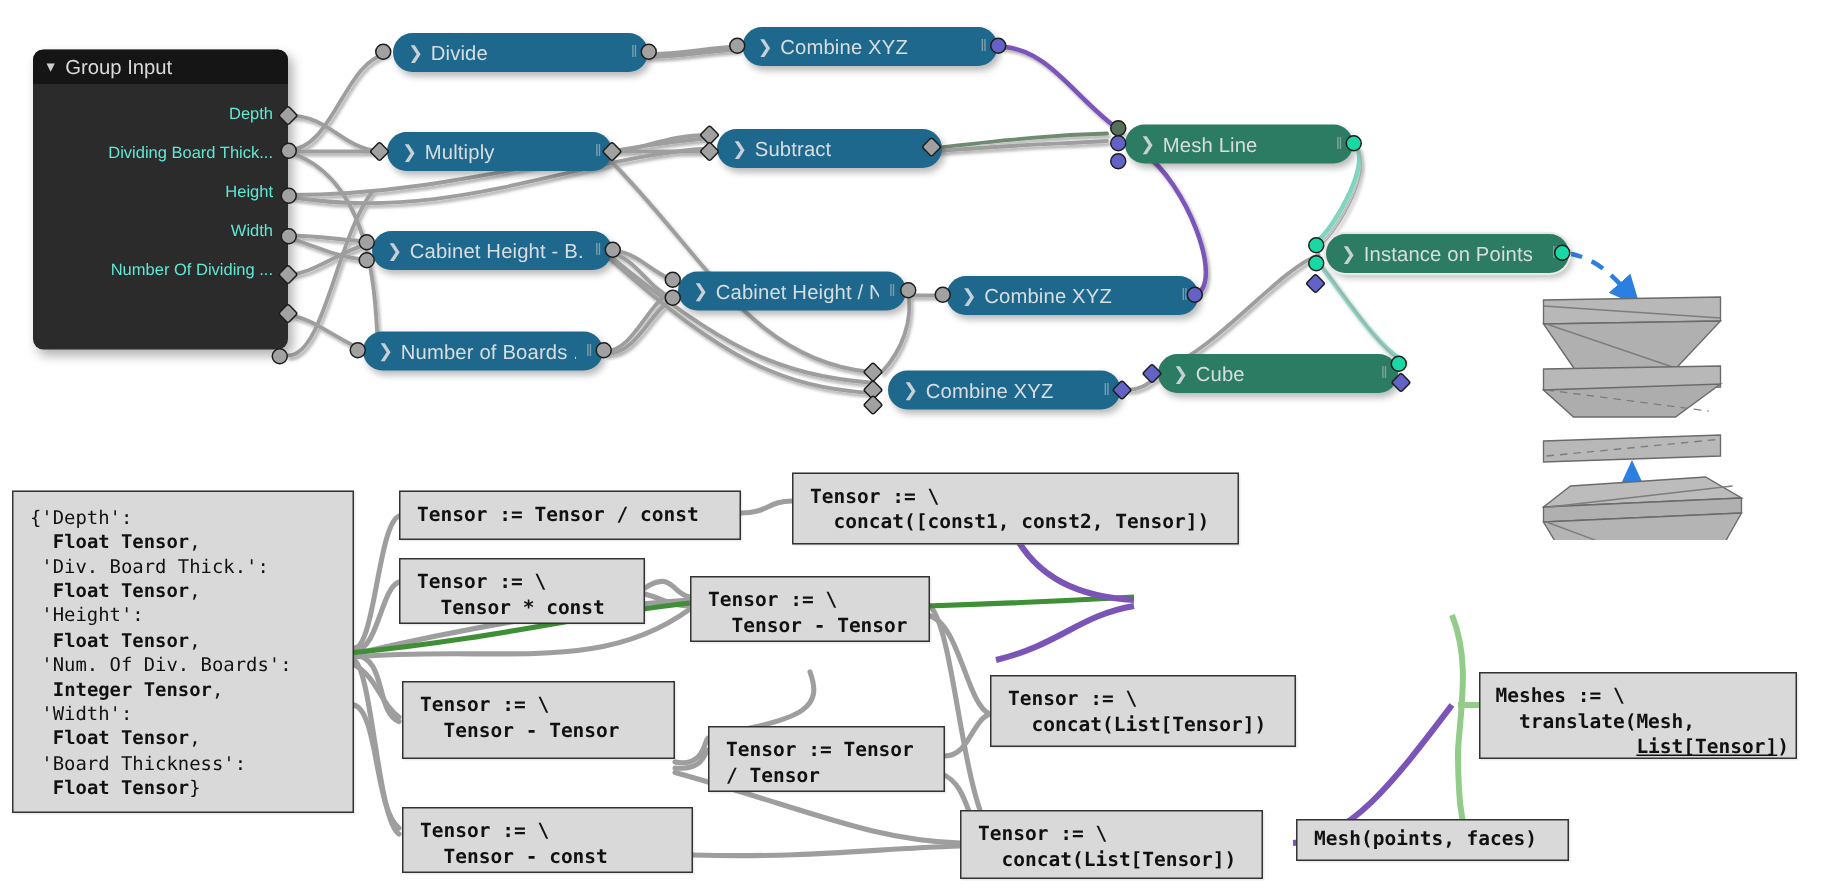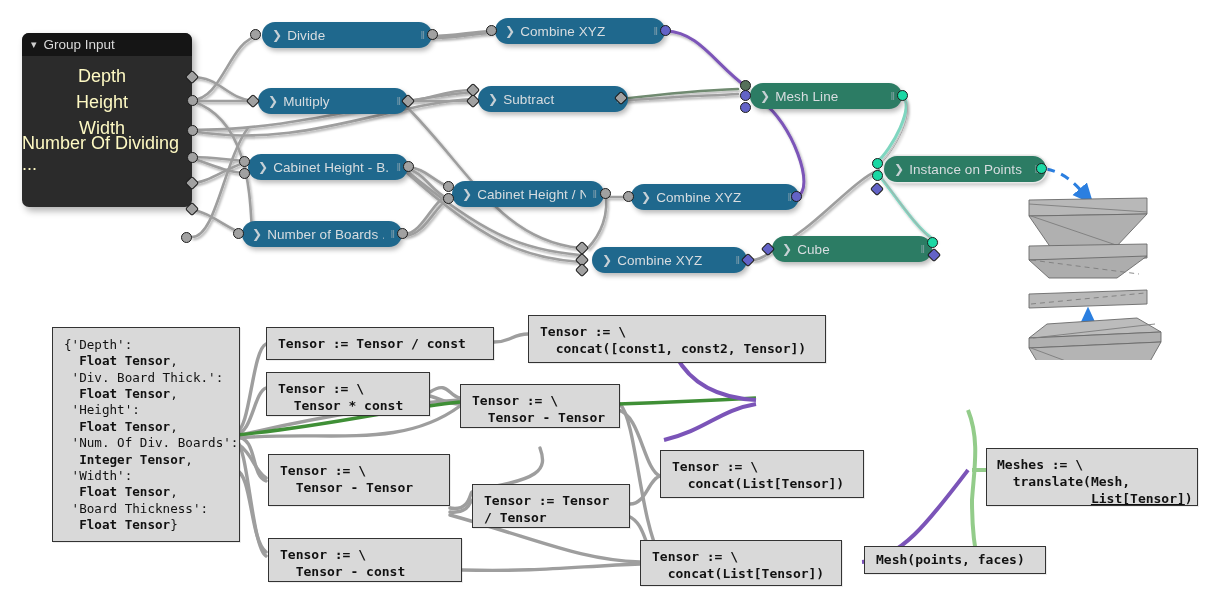--- a/index.html
+++ b/index.html
@@ -28,22 +28,22 @@
     position:absolute;width:170px;border-radius:7px;overflow:hidden;
     box-shadow:3px 4px 7px rgba(0,0,0,.30);background:#2b2b2b;
   }
   .gin .hd{
     background:#151515;color:#dadada;font-size:13.5px;height:23px;
     display:flex;align-items:center;padding-left:9px;
   }
   .gin .hd .chev{margin-right:7px;font-size:11px;color:#cfcfcf;}
   .gin .body{padding:7px 0 14px 0;}
   .gin .row{
-    height:26px;display:flex;align-items:center;justify-content:center;
-    color:#fef9c3;font-size:18px;padding-right:10px;
+    height:26px;display:flex;align-items:center;justify-content:flex-end;
+    color:#5eead4;font-size:11px;padding-right:10px;
   }
   
   .sock{position:absolute;width:11px;height:11px;border-radius:50%;
         border:1px solid #1d1d1d;box-sizing:border-box;}
   .sock.diam{border-radius:2px;transform:rotate(45deg);width:10px;height:10px;}
   .s-gray{background:#a1a1a1;}
   .s-purple{background:#6363c7;}
   .s-teal{background:#1ad8a4;}
   .s-darkgreen{background:#55705a;}
   
@@ -175,20 +175,23 @@
   <div class="gin" style="left:22px;top:33px;">
     <div class="hd">
       <span class="chev">▾</span>
       <span>Group Input</span>
     </div>
     <div class="body">
       <div class="row">
           <span>Depth</span>
         </div>
       <div class="row">
+          <span>Dividing Board Thick...</span>
+        </div>
+      <div class="row">
           <span>Height</span>
         </div>
       <div class="row">
           <span>Width</span>
         </div>
       <div class="row">
           <span>Number Of Dividing ...</span>
         </div>
       <div class="row">
           <span></span>
@@ -327,21 +330,21 @@
 
       <polygon points="32,134 122,128 146,142 14,148" fill="#bcbcbc"></polygon>
       <polygon points="14,148 146,142 146,152 14,158" fill="#b0b0b0"></polygon>
       <line x1="18" y1="148" x2="140" y2="134" stroke="#7d7d7d"></line>
 
       <polygon points="14,158 146,152 120,198 38,198" fill="#b4b4b4"></polygon>
       <line x1="16" y1="158" x2="118" y2="196" stroke="#7d7d7d"></line>
     </g>
   </svg>
 
-  <div class="cbox dict" style="left:8px;top:327px;width:188px;height:215px;margin-left:44px;">{'Depth':
+  <div class="cbox dict" style="left:8px;top:327px;width:228px;height:215px;">{'Depth':
   <b>Float Tensor</b>,
  'Div. Board Thick.':
   <b>Float Tensor</b>,
  'Height':
   <b>Float Tensor</b>,
  'Num. Of Div. Boards':
   <b>Integer Tensor</b>,
  'Width':
   <b>Float Tensor</b>,
  'Board Thickness':

